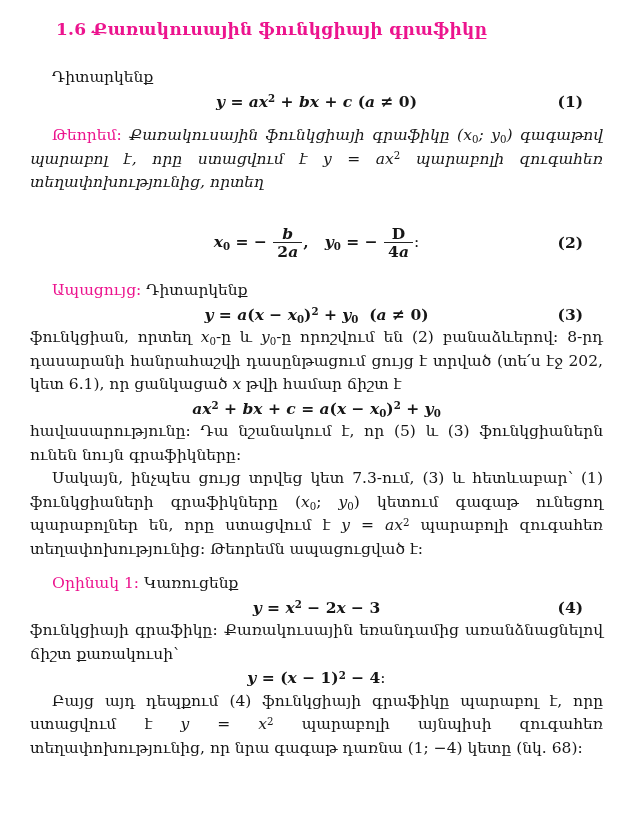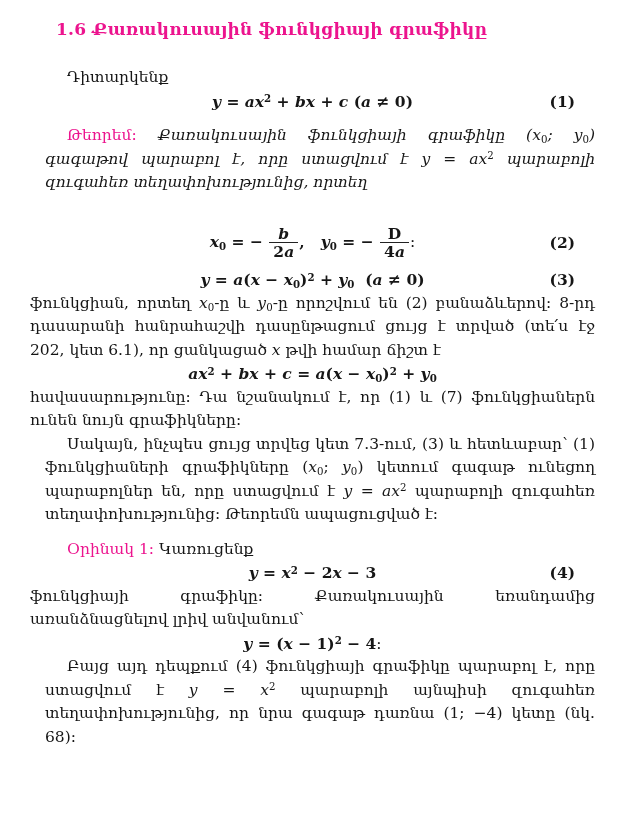--- a/index.html
+++ b/index.html
@@ -10,34 +10,34 @@
   html,body{margin:0;padding:0;}
   body{
     width:625px;height:826px;background:var(--bg);
     font-family:"DejaVu Serif","DejaVu Sans",serif;
     color:var(--text);
     overflow:hidden;
   }
   .page{
     box-sizing:border-box;
     width:625px;height:594px;
-    padding:10px 30px 0 30px;
+    padding:10px 22px 0 30px;
     font-size:15.5px;
     line-height:23.5px;
   }
   .heading{
     color:var(--accent);
     font-weight:bold;
     font-size:17px;
     line-height:22px;
     margin:8px 0 26px 26px;
     letter-spacing:.2px;
   }
   .para{text-align:justify;}
-  .para.indent{text-indent:22px;margin-left:15px;}
+  .para.indent{text-indent:22px;}
   .gap{margin-top:11px;}
   .lead{color:var(--accent);font-weight:normal;}
   .it{font-style:italic;}
   .sup{font-size:66%;position:relative;top:-0.45em;line-height:0;}
   .sub{font-size:66%;position:relative;top:0.28em;line-height:0;}
   .eq{text-align:center;position:relative;font-weight:bold;}
   .eq-frac{padding:6px 0 8px;margin-top:24px;}
   .eqnum{position:absolute;right:20px;top:0;font-style:normal;color:var(--text);}
   .eq-frac .eqnum{top:50%;transform:translateY(-50%);}
   .frac{
@@ -49,23 +49,24 @@
 </style>
 </head>
 <body>
 
 <div class="page" id="doc">
     <div class="heading"><span>1.6 Քառակուսային ֆունկցիայի գրաֆիկը</span></div>
     <div class="para indent"><span>Դիտարկենք</span></div>
     <div class="eq"><span class="it">y</span><span> = </span><span class="it">ax</span><span class="sup">2</span><span> + </span><span class="it">bx</span><span> + </span><span class="it">c</span><span> (</span><span class="it">a</span><span> ≠ 0)</span><span class="eqnum">(1)</span></div>
     <div class="para indent gap"><span class="lead">Թեորեմ։ </span><span class="it">Քառակուսային ֆունկցիայի գրաֆիկը (</span><span class="it">x</span><span class="sub">0</span><span class="it">; </span><span class="it">y</span><span class="sub">0</span><span class="it">) գագաթով պարաբոլ է, որը ստացվում է </span><span class="it">y</span><span> = </span><span class="it">ax</span><span class="sup">2</span><span class="it"> պարաբոլի զուգահեռ տեղափոխությունից, որտեղ</span></div>
     <div class="eq eq-frac"><span class="it">x</span><span class="sub">0</span><span> = − </span><span class="frac"><span class="fnum"><span class="it">b</span></span><span class="fden"><span>2</span><span class="it">a</span></span></span><span>,&nbsp;&nbsp; </span><span class="it">y</span><span class="sub">0</span><span> = − </span><span class="frac"><span class="fnum"><span>D</span></span><span class="fden"><span>4</span><span class="it">a</span></span></span><span>։</span><span class="eqnum">(2)</span></div>
+    <div class="para indent gap"><span class="lead">Ապացույց։ </span><span>Դիտարկենք</span></div>
     <div class="eq"><span class="it">y</span><span> = </span><span class="it">a</span><span>(</span><span class="it">x</span><span> − </span><span class="it">x</span><span class="sub">0</span><span>)</span><span class="sup">2</span><span> + </span><span class="it">y</span><span class="sub">0</span><span>&nbsp; (</span><span class="it">a</span><span> ≠ 0)</span><span class="eqnum">(3)</span></div>
     <div class="para"><span>ֆունկցիան, որտեղ </span><span class="it">x</span><span class="sub">0</span><span>-ը և </span><span class="it">y</span><span class="sub">0</span><span>-ը որոշվում են (2) բանաձևերով։ 8-րդ դասարանի հանրահաշվի դասընթացում ցույց է տրված (տե՛ս էջ 202, կետ 6.1), որ ցանկացած </span><span class="it">x</span><span> թվի համար ճիշտ է</span></div>
     <div class="eq"><span class="it">ax</span><span class="sup">2</span><span> + </span><span class="it">bx</span><span> + </span><span class="it">c</span><span> = </span><span class="it">a</span><span>(</span><span class="it">x</span><span> − </span><span class="it">x</span><span class="sub">0</span><span>)</span><span class="sup">2</span><span> + </span><span class="it">y</span><span class="sub">0</span></div>
-    <div class="para"><span>հավասարությունը։ Դա նշանակում է, որ (1) և (7) ֆունկցիաներն ունեն նույն գրաֆիկները։</span></div>
+    <div class="para"><span>հավասարությունը։ Դա նշանակում է, որ (5) և (3) ֆունկցիաներն ունեն նույն գրաֆիկները։</span></div>
     <div class="para indent"><span>Սակայն, ինչպես ցույց տրվեց կետ 7.3-ում, (3) և հետևաբար՝ (1) ֆունկցիաների գրաֆիկները (</span><span class="it">x</span><span class="sub">0</span><span>; </span><span class="it">y</span><span class="sub">0</span><span>) կետում գագաթ ունեցող պարաբոլներ են, որը ստացվում է </span><span class="it">y</span><span> = </span><span class="it">ax</span><span class="sup">2</span><span> պարաբոլի զուգահեռ տեղափոխությունից։ Թեորեմն ապացուցված է։</span></div>
     <div class="para indent gap"><span class="lead">Օրինակ 1։ </span><span>Կառուցենք</span></div>
     <div class="eq"><span class="it">y</span><span> = </span><span class="it">x</span><span class="sup">2</span><span> − 2</span><span class="it">x</span><span> − 3</span><span class="eqnum">(4)</span></div>
-    <div class="para"><span>ֆունկցիայի գրաֆիկը։ Քառակուսային եռանդամից առանձնացնելով լրիվ անվանում՝</span></div>
+    <div class="para"><span>ֆունկցիայի գրաֆիկը։ Քառակուսային եռանդամից առանձնացնելով ճիշտ քառակուսի՝</span></div>
     <div class="eq"><span class="it">y</span><span> = (</span><span class="it">x</span><span> − 1)</span><span class="sup">2</span><span> − 4։</span></div>
     <div class="para indent"><span>Բայց այդ դեպքում (4) ֆունկցիայի գրաֆիկը պարաբոլ է, որը ստացվում է </span><span class="it">y</span><span> = </span><span class="it">x</span><span class="sup">2</span><span> պարաբոլի այնպիսի զուգահեռ տեղափոխությունից, որ նրա գագաթ դառնա (1; −4) կետը (նկ. 68)։</span></div>
   </div>
 
 </body></html>

